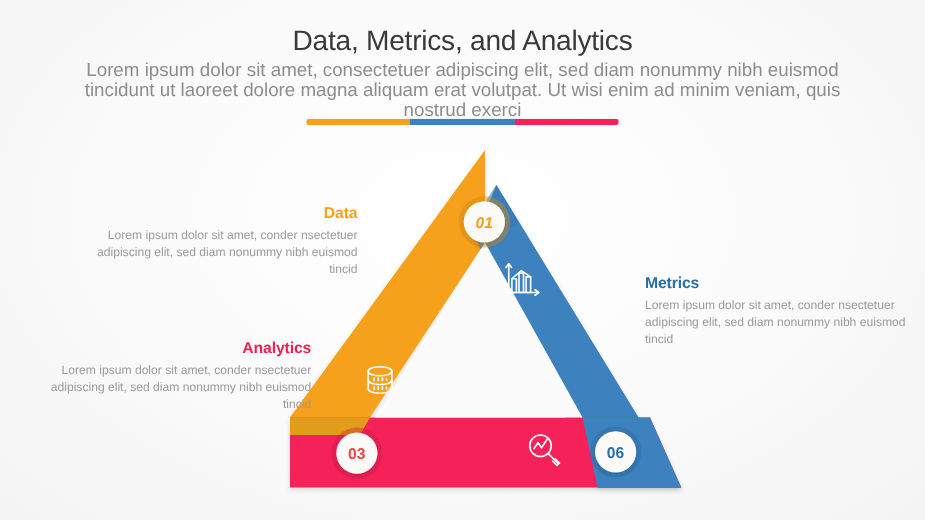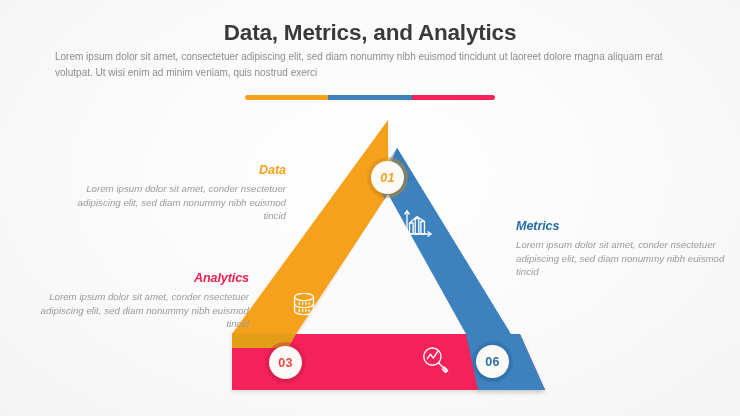--- a/index.html
+++ b/index.html
@@ -13,30 +13,30 @@
     position:relative;
     width:740px; height:416px;
     background:
       radial-gradient(ellipse at 50% 42%, #ffffff 0%, #fbfbfb 45%, #f4f4f4 100%);
   }
 
   
   .title {
     position:absolute; left:0; top:20px; width:740px;
     text-align:center;
-    font-size:22.5px; font-weight:bold;
+    font-size:22.5px; font-weight:normal;
     letter-spacing:-0.2px;
     color:#3a3a3a;
   }
   .subtitle {
     position:absolute; left:50%; top:49px;
     transform:translateX(-50%);
     width:630px;
-    text-align:left;
-    font-size:10px; line-height:16px;
+    text-align:center;
+    font-size:15px; line-height:16px;
     color:#8d8d8d;
   }
   .divider {
     position:absolute; left:50%; top:95px;
     transform:translateX(-50%);
     width:250px; height:5px;
     border-radius:2.5px;
     display:flex; overflow:hidden;
   }
   .divider span { flex:1 1 0; height:100%; display:block; }
@@ -62,21 +62,21 @@
   .badge-2 { left:476px; top:345px; color:#2a6ea8; box-shadow:0 0 0 4px rgba(44,107,162,.45), 0 2px 4px rgba(0,0,0,.12); }
   .badge-3 { left:269px; top:346px; color:#ef4444; box-shadow:0 0 0 4px rgba(203,30,70,.40), 0 2px 4px rgba(0,0,0,.12); }
 
   
   .arm-icon { position:absolute; pointer-events:none; }
   .icon-chart { left:403px; top:209px; }
   .icon-db    { left:291px; top:291px; }
   .icon-mag   { left:420px; top:345px; }
 
   
-  .blk { position:absolute;font-style:italic; }
+  .blk { position:absolute; }
   .blk h3 {
     font-size:12.6px; font-weight:bold; margin-bottom:5px;
     letter-spacing:-0.1px;
   }
   .blk p {
     font-size:9.7px; line-height:13.5px; color:#9a9a9a;
   }
   .blk-data      { left:56px;  top:163px; width:230px; text-align:right; }
   .blk-metrics   { left:516px; top:219px; width:230px; text-align:left;  }
   .blk-analytics { left:24px;  top:271px; width:225px; text-align:right; }

